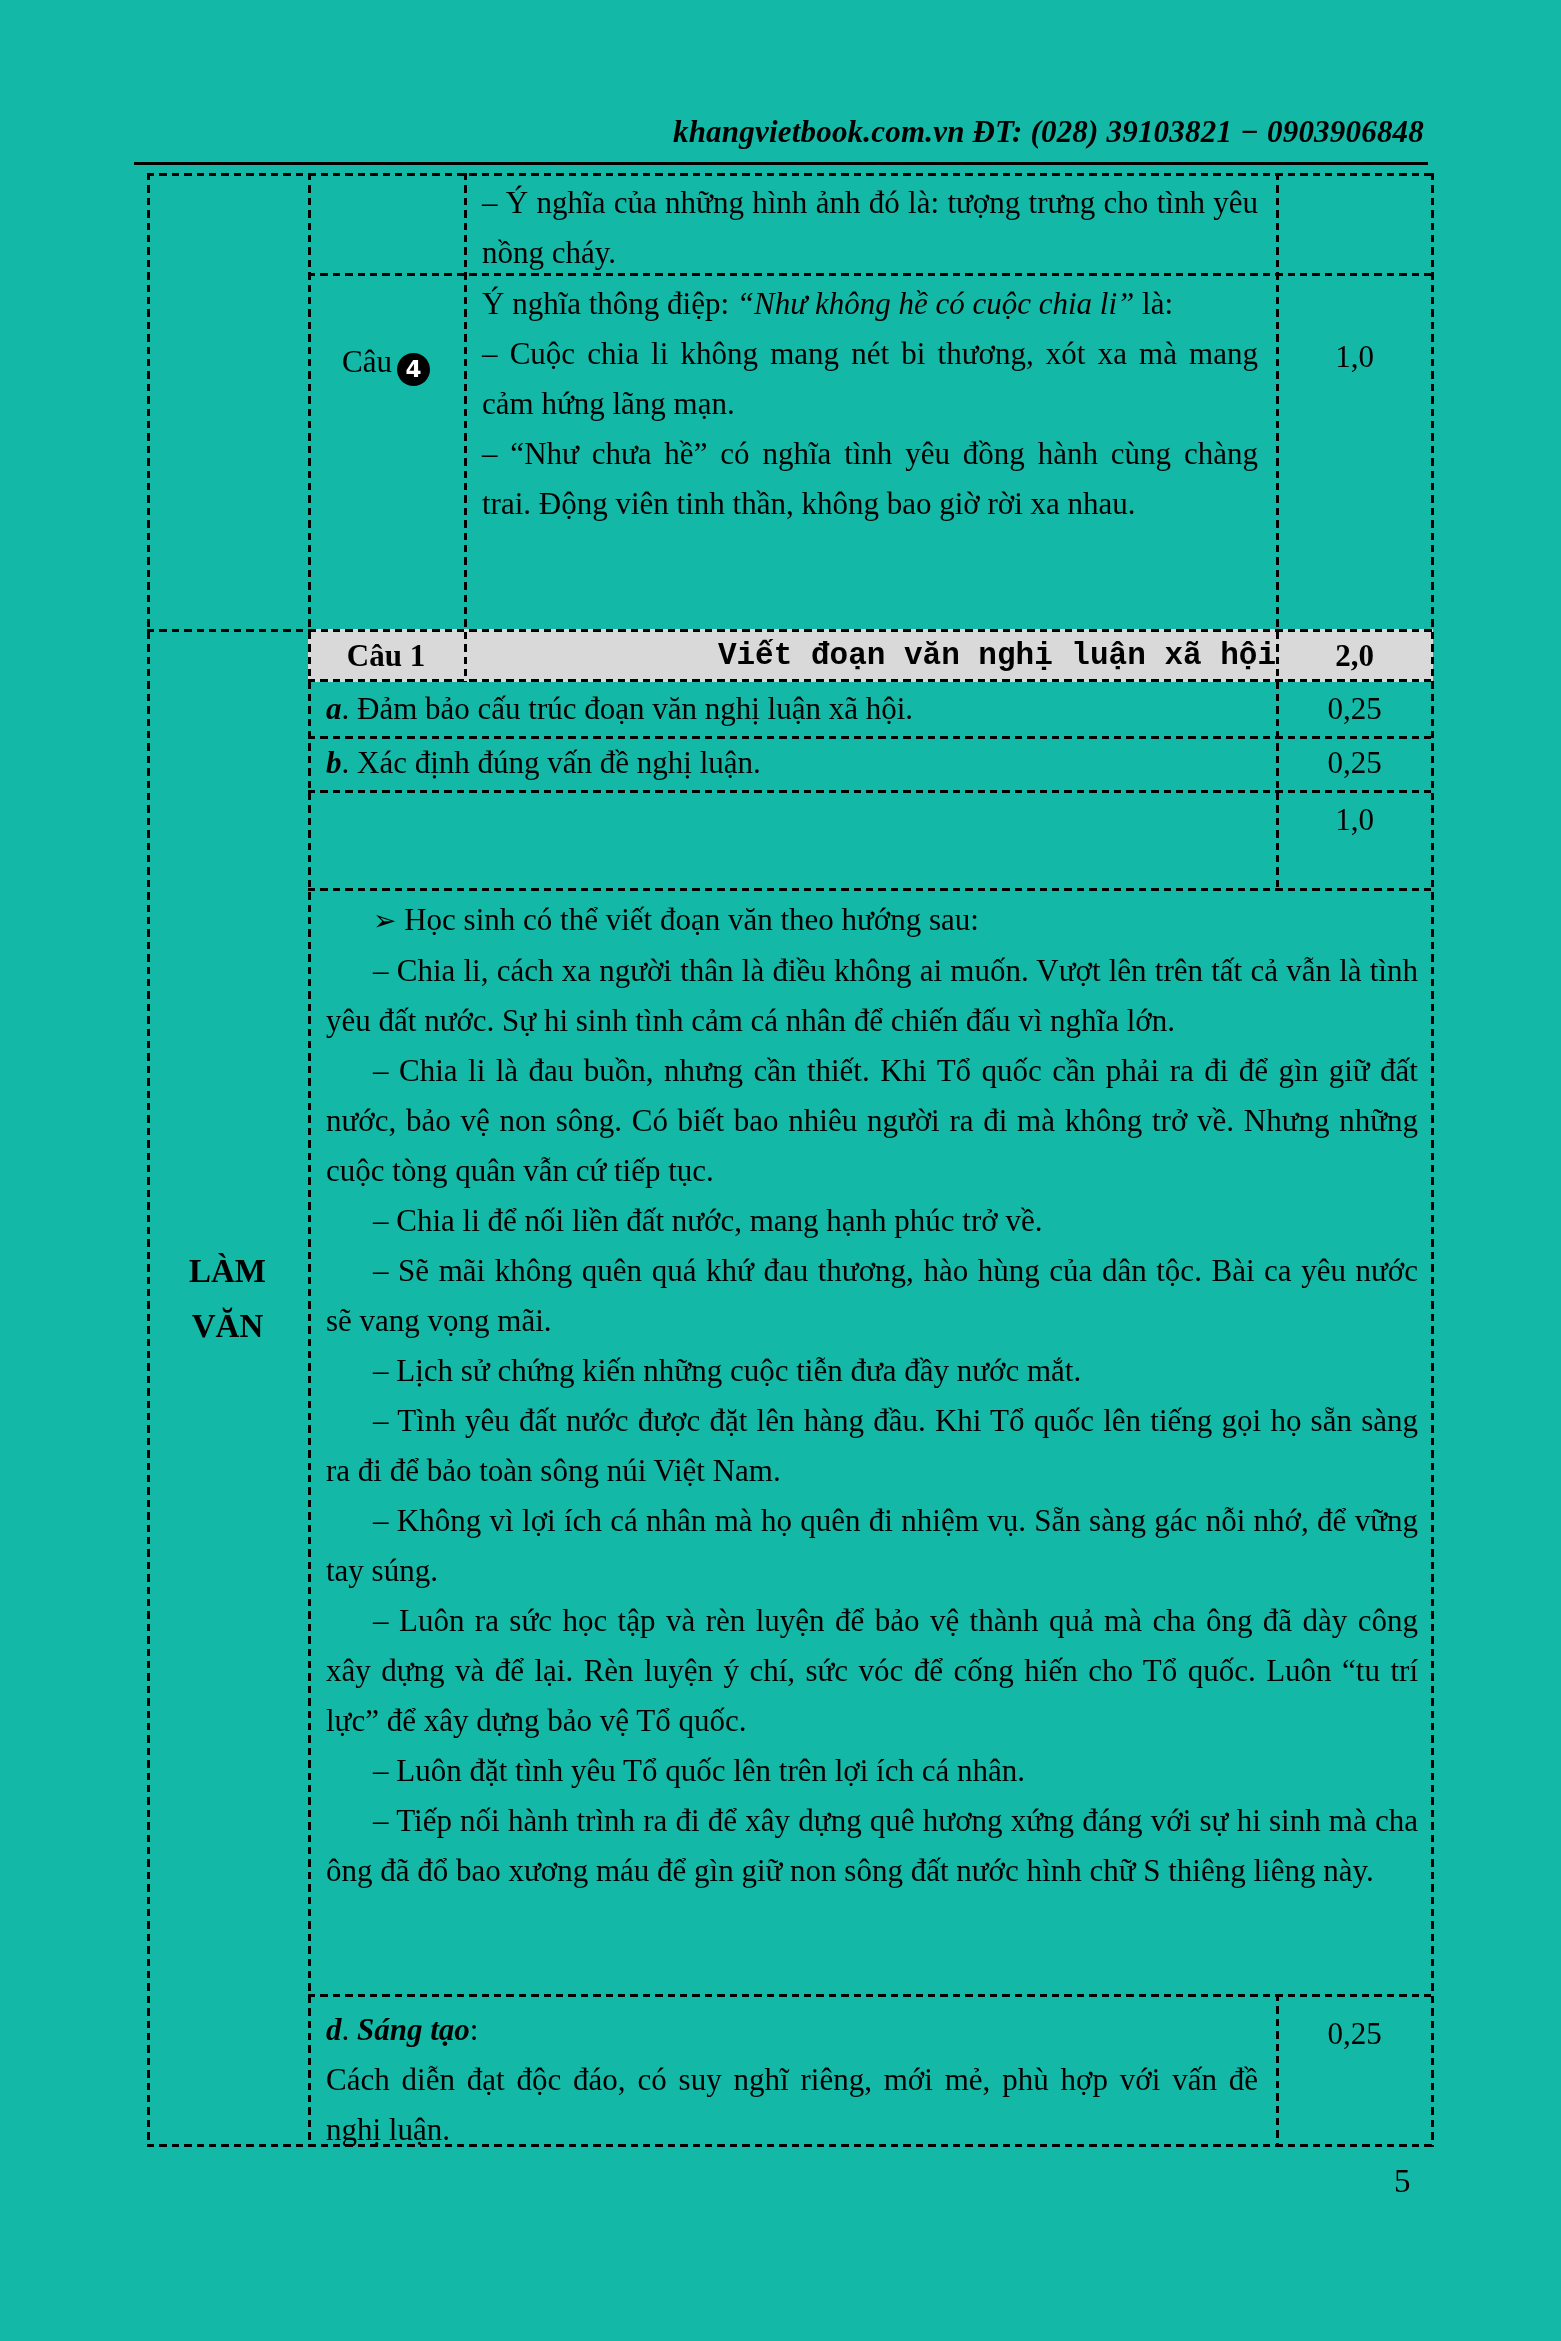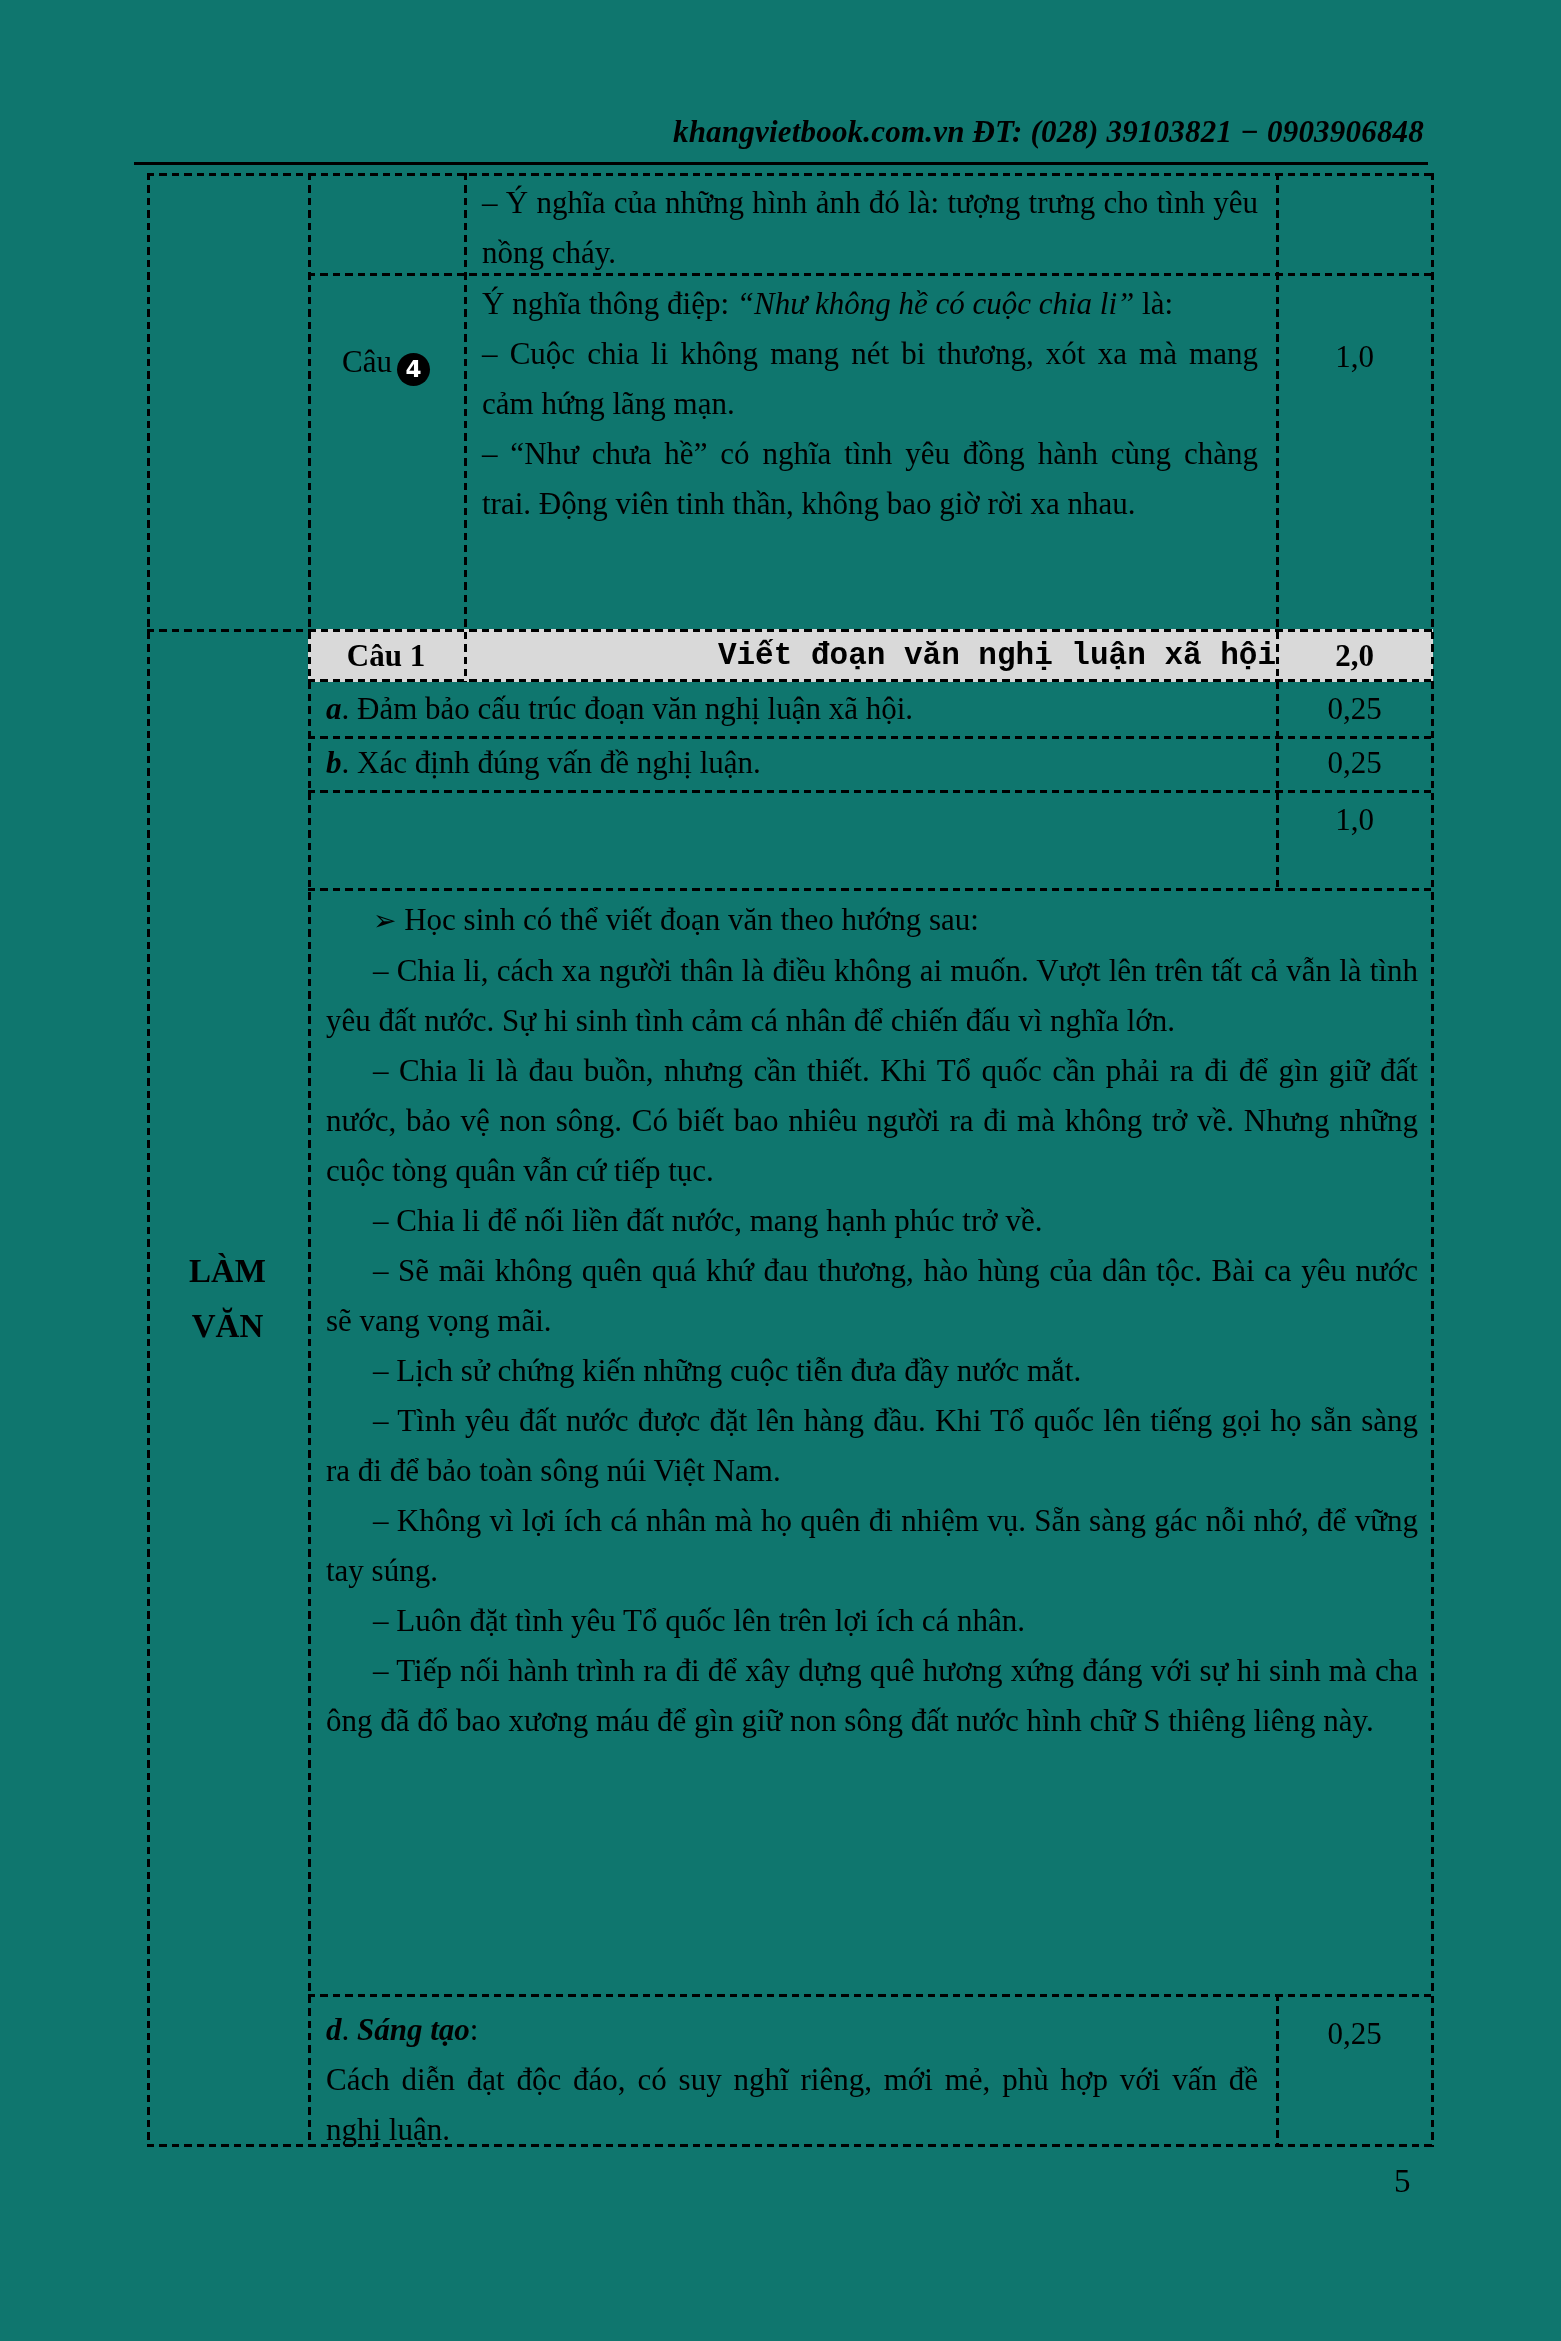--- a/index.html
+++ b/index.html
@@ -1,17 +1,17 @@
 <!DOCTYPE html>
 <html style="font-size:13.2px"><head>
 <meta charset="utf-8">
 <style>
   html,body{margin:0;padding:0;background:#888;}
   #page{
-    position:relative; width:1561px; height:2342px; background:#0f766e;
+    position:relative; width:1561px; height:2342px; background:#14b8a6;
     font-family:"Liberation Serif","DejaVu Serif",serif; color:#000;
     overflow:hidden;
   }
   
   .hdr{
     position:absolute; top:114px; right:137px; width:991px;
     font-size:31px; font-weight:bold; font-style:italic; text-align:right;
     white-space:nowrap; letter-spacing:0.2px;
   }
   .hdr-rule{ position:absolute; left:134px; top:162px; width:1294px; height:2.5px; background:#000; }
@@ -131,20 +131,21 @@
     <div class="cell bodytext just">
       <p class="intro"><span class="arrow">➢</span><span> Học sinh có thể viết đoạn văn theo hướng sau:</span></p>
       <div>
           <p>– Chia li, cách xa người thân là điều không ai muốn. Vượt lên trên tất cả vẫn là tình yêu đất nước. Sự hi sinh tình cảm cá nhân để chiến đấu vì nghĩa lớn.</p>
           <p>– Chia li là đau buồn, nhưng cần thiết. Khi Tổ quốc cần phải ra đi để gìn giữ đất nước, bảo vệ non sông. Có biết bao nhiêu người ra đi mà không trở về. Nhưng những cuộc tòng quân vẫn cứ tiếp tục.</p>
           <p>– Chia li để nối liền đất nước, mang hạnh phúc trở về.</p>
           <p>– Sẽ mãi không quên quá khứ đau thương, hào hùng của dân tộc. Bài ca yêu nước sẽ vang vọng mãi.</p>
           <p>– Lịch sử chứng kiến những cuộc tiễn đưa đầy nước mắt.</p>
           <p>– Tình yêu đất nước được đặt lên hàng đầu. Khi Tổ quốc lên tiếng gọi họ sẵn sàng ra đi để bảo toàn sông núi Việt Nam.</p>
           <p>– Không vì lợi ích cá nhân mà họ quên đi nhiệm vụ. Sẵn sàng gác nỗi nhớ, để vững tay súng.</p>
+          <p>– Luôn ra sức học tập và rèn luyện để bảo vệ thành quả mà cha ông đã dày công xây dựng và để lại. Rèn luyện ý chí, sức vóc để cống hiến cho Tổ quốc. Luôn “tu trí lực” để xây dựng bảo vệ Tổ quốc.</p>
           <p>– Luôn đặt tình yêu Tổ quốc lên trên lợi ích cá nhân.</p>
           <p>– Tiếp nối hành trình ra đi để xây dựng quê hương xứng đáng với sự hi sinh mà cha ông đã đổ bao xương máu để gìn giữ non sông đất nước hình chữ S thiêng liêng này.</p>
         </div>
     </div>
 
     <div class="cell row-d just">
       <p><span class="bi">d</span><span>. </span><span class="bi">Sáng tạo</span><span>:</span></p>
       <p>Cách diễn đạt độc đáo, có suy nghĩ riêng, mới mẻ, phù hợp với vấn đề nghị luận.</p>
     </div>
     <div class="cell score-d">0,25</div>

